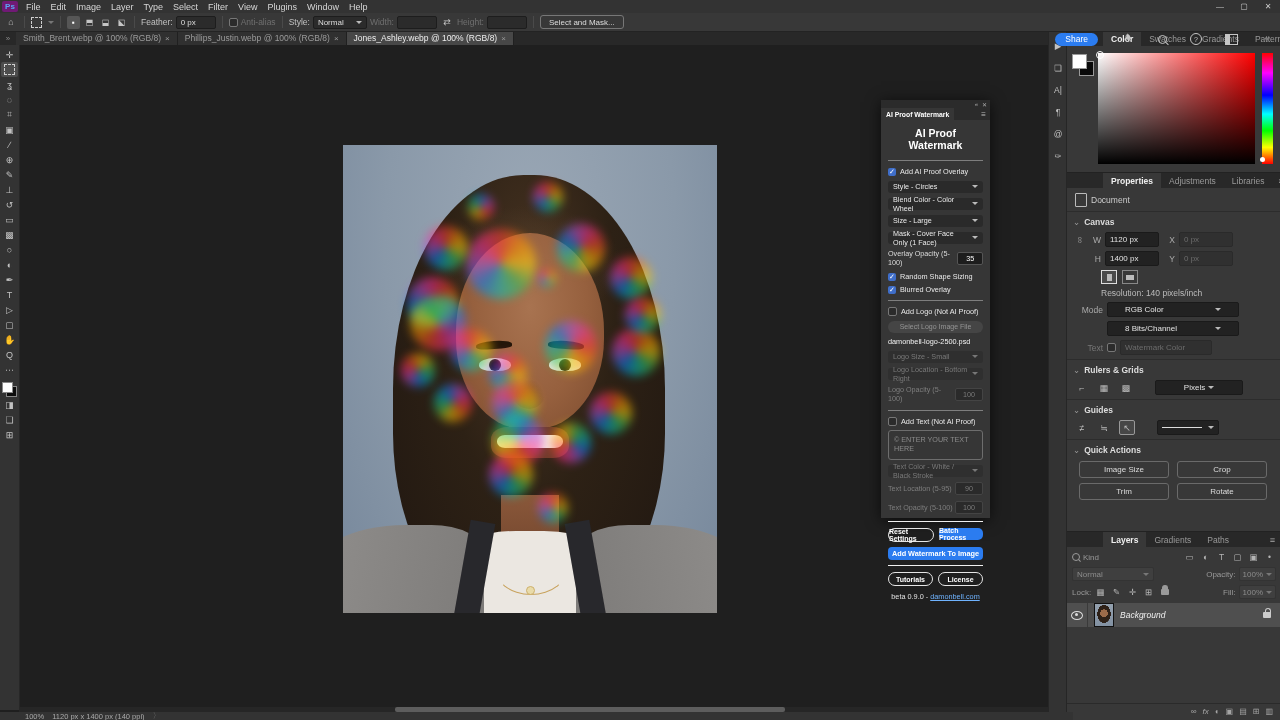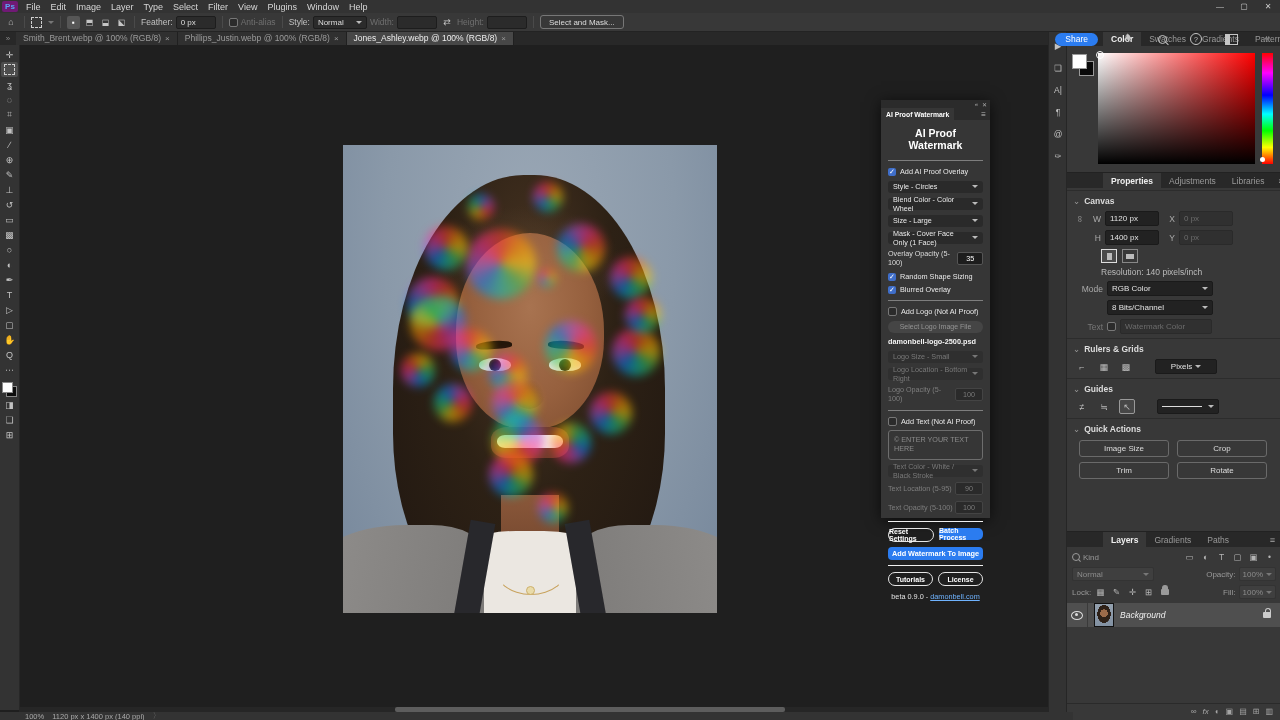--- a/index.html
+++ b/index.html
@@ -134,21 +134,21 @@
   
   #proppanel{height:358px;border-bottom:1px solid #222;background:#383838;}
   .prow{display:flex;align-items:center;gap:4px;padding:2px 8px;color:#ccc;font-size:8.5px;}
   .psec{display:flex;align-items:center;gap:4px;padding:3px 6px;color:#ddd;font-weight:bold;font-size:8.5px;}
   .pdivider{height:1px;background:#2c2c2c;margin:2px 0;}
   .plabel{width:12px;text-align:right;color:#aaa;}
   .pinput{width:44px;height:13px;background:#222;border:1px solid #1a1a1a;border-radius:2px;color:#e2e2e2;
           display:flex;align-items:center;padding:0 4px;font-size:8px;}
   .pinput.dis{background:#303030;color:#6c6c6c;border-color:#2a2a2a;}
   .pdd{height:13px;background:#222;border:1px solid #1a1a1a;border-radius:2px;color:#e2e2e2;
-       display:flex;align-items:center;justify-content:space-between;padding:0 4px;font-size:8px;}
+       display:flex;align-items:center;justify-content:space-between;padding:0 17px;font-size:8px;}
   .chainico{color:#999;font-size:9px;transform:rotate(90deg);display:inline-block;width:10px;text-align:center;}
   .orient{width:14px;height:12px;border:1px solid #888;display:flex;align-items:center;justify-content:center;}
   .orient.on{border-color:#ddd;background:#4a4a4a;}
   .orient i{width:5px;height:7px;background:#bbb;display:block;}
   .orient.land i{width:8px;height:5px;}
   .ricon{width:14px;height:13px;display:flex;align-items:center;justify-content:center;color:#bdbdbd;font-size:9px;}
   .ricon.sel{border:1px solid #999;background:#474747;border-radius:2px;}
   .linedd{width:52px;height:13px;background:#222;border:1px solid #1a1a1a;border-radius:2px;
           display:flex;align-items:center;gap:3px;padding:0 4px;}
   .linedd i{flex:1;height:1px;background:#ddd;}
@@ -217,21 +217,21 @@
                  justify-content:center;color:#fff;font-weight:bold;font-size:7px;flex:1;}
   .aibtn-gray{background:#454545;border-radius:8px;height:12px;display:flex;align-items:center;
               justify-content:center;color:#959595;font-size:7px;margin:2.5px 0;}
   .aibtn-blue{background:#2b7cf0;border-radius:5px;height:12px;display:flex;align-items:center;
               justify-content:center;color:#fff;font-weight:bold;font-size:7px;flex:1;}
   .aibtn-wide{background:#2b7cf0;border-radius:4px;height:13px;display:flex;align-items:center;
               justify-content:center;color:#fff;font-weight:bold;font-size:7.3px;margin:3px 0 1px;}
   .btnrow{display:flex;gap:5px;margin:2px 0;}
   .aitext{border:1px solid #6d6d6d;border-radius:3px;height:24px;padding:4px 5px 0;color:#8b8b8b;
           font-size:7.2px;margin:2px 0;}
-  .aifile{color:#f2f2f2;font-size:7.3px;margin:2px 0;font-weight:bold;}
+  .aifile{color:#f2f2f2;font-size:7.3px;margin:2px 0;}
   .aifoot{text-align:center;color:#e0e0e0;font-size:7.3px;margin:4px 0 0;}
   .aifoot a{color:#6fb3ff;text-decoration:underline;}
 </style>
 </head>
 <body>
 
 <div id="app">
 
   <div id="menubar">
     <span class="pslogo">Ps</span>
@@ -436,20 +436,24 @@
       </div>
     </div>
 
     <div id="proppanel" class="panelsec">
       <div class="ptabs">
         <span class="ptab active">Properties</span>
         <span class="ptab">Adjustments</span>
         <span class="ptab">Libraries</span>
         <span class="pburger">≡</span>
       </div>
+      <div class="prow" style="padding-top:5px;">
+        <span class="docico"></span>
+        <span>Document</span>
+      </div>
       <div class="pdivider"></div>
       <div class="psec">
         <span style="color:#999;font-weight:normal;">⌄</span>
         <span>Canvas</span>
       </div>
       <div class="prow">
         <span class="chainico">∞</span>
         <span class="plabel">W</span>
         <span class="pinput">1120 px</span>
         <span class="plabel">X</span>

